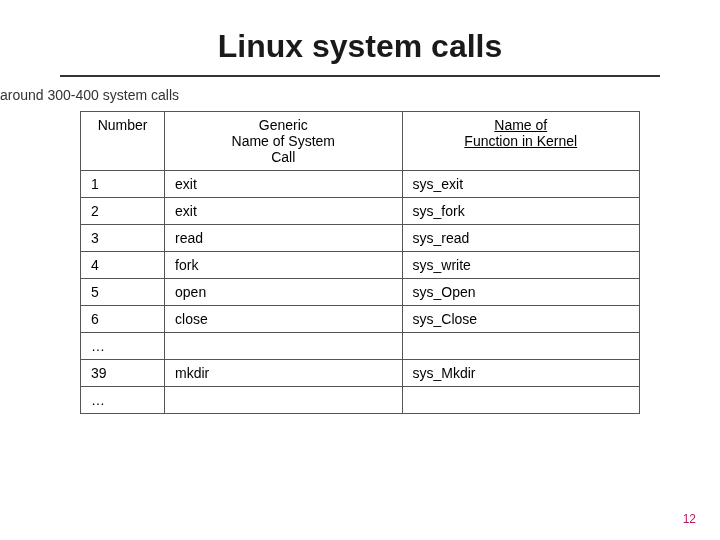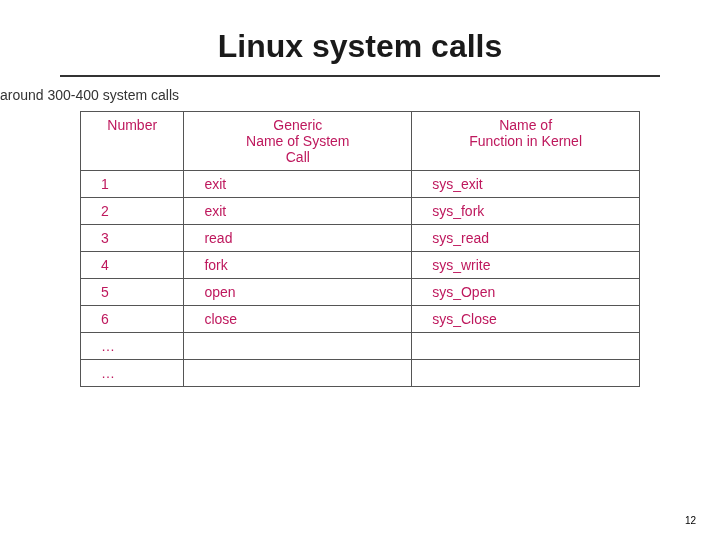--- a/index.html
+++ b/index.html
@@ -43,40 +43,40 @@
 
     table {
       border-collapse: collapse;
       width: 100%;
       max-width: 560px;
       font-size: 14px;
     }
 
     table th, table td {
       border: 1px solid #555;
-      padding: 5px 20px;
+      padding: 5px 10px;
       vertical-align: top;
-      color: #be185d;
+      color: #000000;
     }
 
     table th {
       font-weight: normal;
       background: #fff;
     }
 
     .col-number { width: 70px; }
     .col-generic { width: 200px; }
-    .col-name { width: 200px; }
+    .col-name { width: 200px; text-decoration: underline; }
 
     .page-number {
       position: absolute;
       bottom: 14px;
       right: 24px;
-      font-size: 10px;
-      color: #000000;
+      font-size: 12px;
+      color: #be185d;
     }
   </style>
 </head>
 <body>
 
 <div class="page-title">Linux system calls</div>
 <hr class="divider">
 <div class="subtitle">around 300-400 system calls</div>
 
 <div class="table-wrapper">
@@ -118,20 +118,25 @@
           <td>6</td>
           <td>close</td>
           <td>sys_Close</td>
         </tr>
         <tr>
           <td>…</td>
           <td></td>
           <td></td>
         </tr>
         <tr>
+          <td>39</td>
+          <td>mkdir</td>
+          <td>sys_Mkdir</td>
+        </tr>
+        <tr>
           <td>…</td>
           <td></td>
           <td></td>
         </tr>
       </tbody>
   </table>
 </div>
 
 <div class="page-number">12</div>
 

